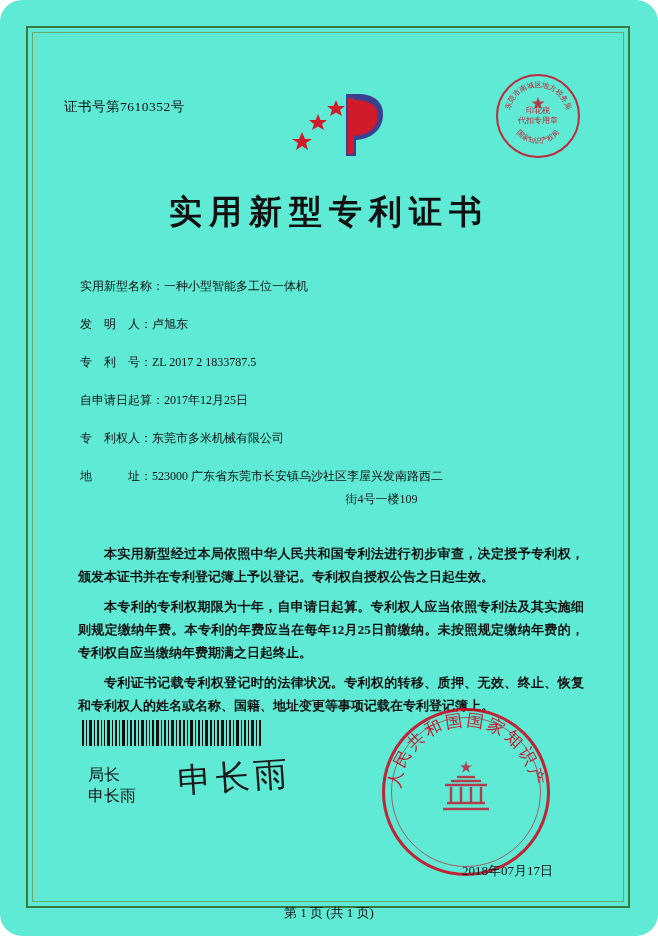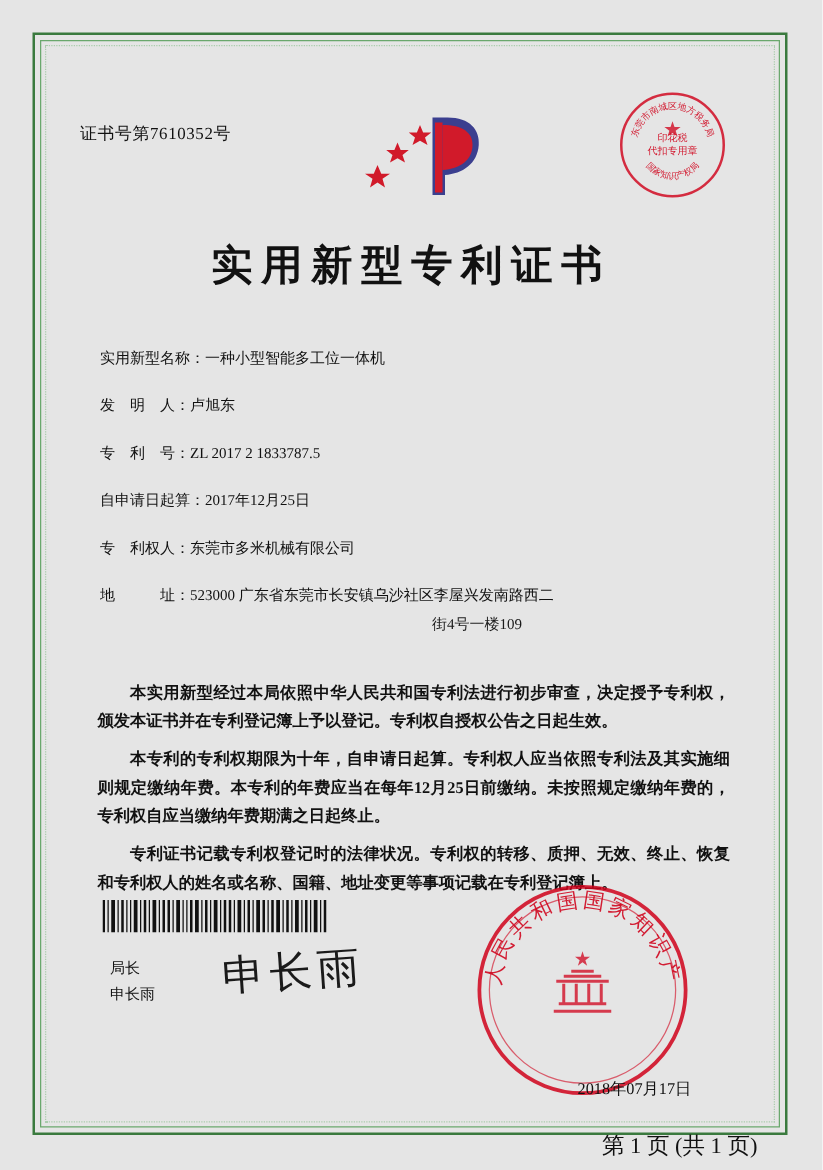--- a/index.html
+++ b/index.html
@@ -13,21 +13,22 @@
     font-family: "Liberation Serif", "DejaVu Serif", serif;
     color: #1a1a1a;
     position: relative;
     overflow: hidden;
   }
   .page {
     position: absolute;
     left: 0; top: 0;
     width: 658px;
     height: 936px;
-    background: #e5e5e5;
+    background: #5eead4;
+    border-radius: 22px;
   }
   
   .frame-outer {
     position: absolute;
     left: 26px; top: 26px;
     width: 604px;
     height: 882px;
     border: 2px solid #3a7a3e;
     box-sizing: border-box;
   }
@@ -185,21 +186,21 @@
   }
   .barcode .bars {
     width: 100%;
     height: 100%;
   }
   
   .sign-block {
     position: absolute;
     left: 36px;
     top: 712px;
-    font-size: 12px;
+    font-size: 16px;
     line-height: 21px;
     color: #111;
   }
   .signature {
     position: absolute;
     left: 126px;
     top: 700px;
     width: 190px;
     height: 60px;
     font-family: "DejaVu Serif", serif;
@@ -248,22 +249,22 @@
     top: 810px;
     font-size: 13px;
     color: #111;
   }
   
   .footer {
     position: absolute;
     left: 0;
     top: 852px;
     width: 554px;
-    text-align: right;
-    font-size: 18px;
+    text-align: center;
+    font-size: 13px;
     color: #111;
   }
 </style>
 </head>
 <body>
 
 <div class="page">
 
   <div class="frame-outer"></div>
   <div class="frame-inner"></div>

